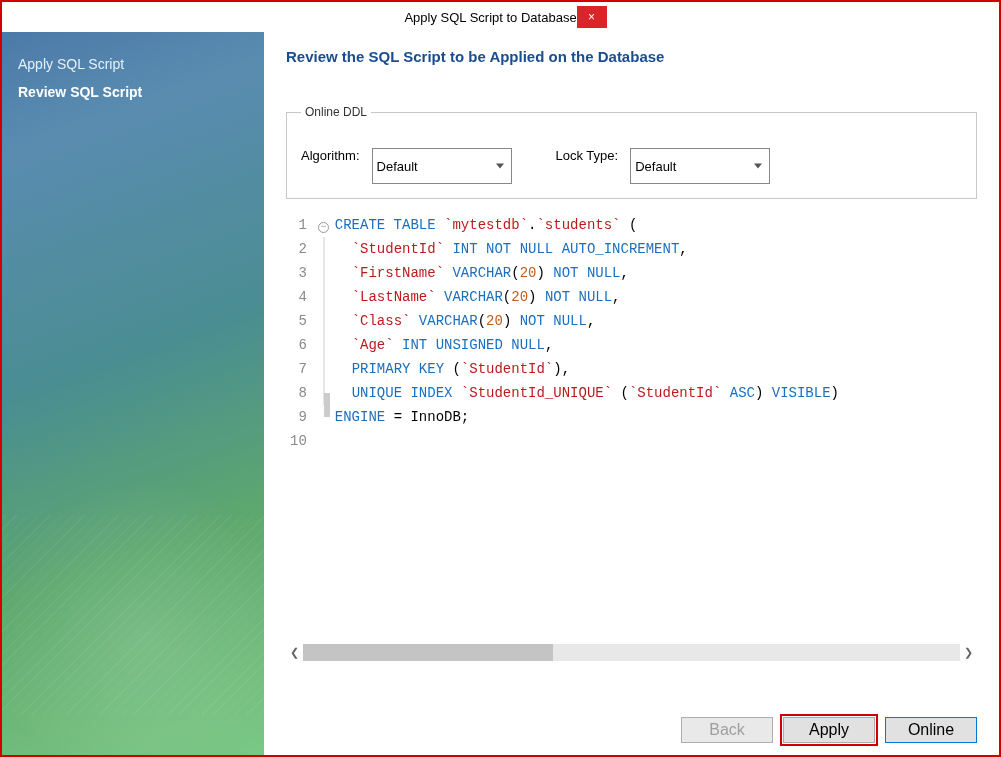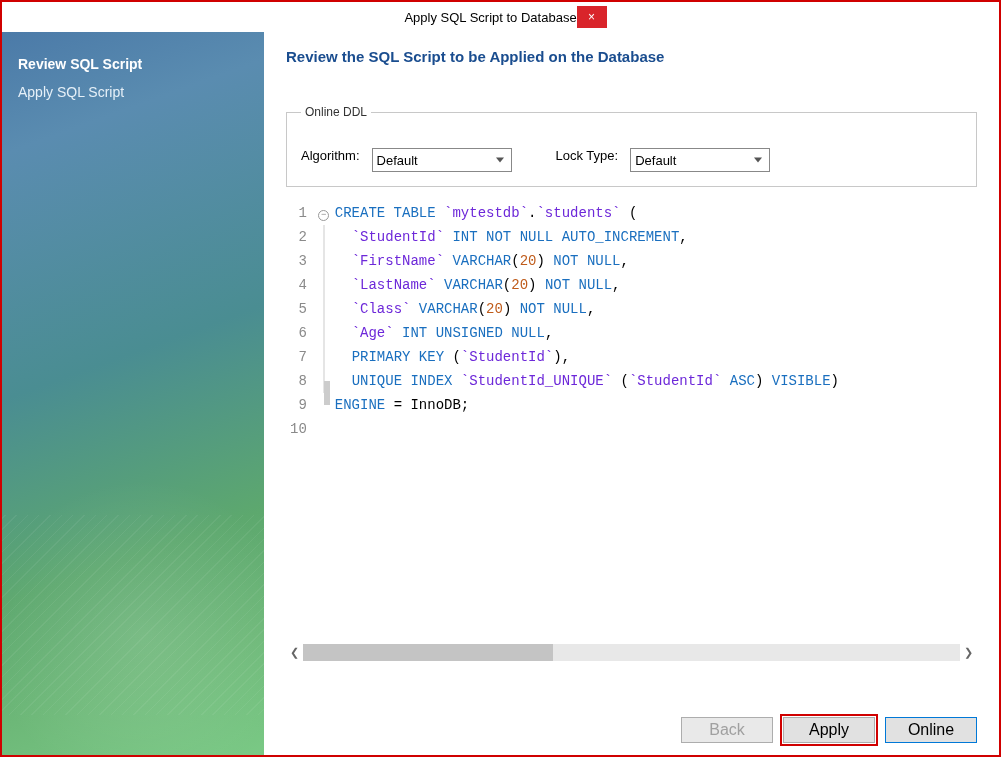--- a/index.html
+++ b/index.html
@@ -19,38 +19,38 @@
     .sidebar-item { color: #e6f0f8; font-size: 14px; padding: 6px 0; cursor: pointer; }
     .sidebar-item.active { color: #fff; font-weight: 600; }
     
     .main { flex: 1; padding: 16px 22px 12px 22px; display: flex; flex-direction: column; background: #fff; }
     .main-title { color: #1a4d8f; font-weight: 700; font-size: 15px; margin-bottom: 40px; }
     
     .fieldset { border: 1px solid #c8c8c8; padding: 12px 14px 14px; margin-bottom: 10px; }
     .fieldset-legend { font-size: 12px; color: #333; padding: 0 4px; margin-top: 48px; }
     .fieldset-row { display: flex; gap: 12px; margin-top: 17px; }
     .fieldset-label { font-size: 13px; color: #000; }
-    .fieldset-select { width: 140px; height: 24px; border: 1px solid #888; font-size: 13px; padding: 0 4px; background: #fff; -webkit-appearance: none; appearance: none; position: relative; }
+    .fieldset-select { width: 140px; height: 36px; border: 1px solid #888; font-size: 13px; padding: 0 4px; background: #fff; -webkit-appearance: none; appearance: none; position: relative; }
     .select-wrapper { position: relative; display: inline-block; }
     .select-wrapper::after { content: ""; position: absolute; right: 8px; top: 50%; transform: translateY(-50%); border-left: 4px solid transparent; border-right: 4px solid transparent; border-top: 5px solid #555; pointer-events: none; }
     
     .code-area { flex: 1; display: flex; font-family: "Consolas", "Courier New", monospace; font-size: 14px; line-height: 24px; overflow: hidden; }
     .gutter { text-align: right; color: #8a8a8a; padding: 4px 10px 4px 4px; user-select: none; }
     .gutter div { height: 24px; }
     .fold-col { padding: 4px 4px 4px 0; color: #aaa; user-select: none; width: 18px; }
     .fold-col div { height: 24px; text-align: center; position: relative; }
     .fold-icon { width: 11px; height: 11px; border: 1px solid #999; border-radius: 50%; display: inline-flex; align-items: center; justify-content: center; font-size: 9px; line-height: 1; color: #888; margin-top: 6px; }
     .fold-line { position: absolute; left: 50%; top: 0; bottom: 0; width: 1px; background: #ccc; transform: translateX(-50%); }
     .fold-end { position: absolute; left: 50%; bottom: 12px; width: 6px; height: 1px; background: #ccc; }
     .code-lines { padding: 4px 0; flex: 1; white-space: pre; color: #000; }
     .code-lines div { height: 24px; }
     
     .kw { color: #1a6fbf; }
     .num { color: #bf5b1a; }
-    .id { color: #6d28d9; }
+    .id { color: #b91c1c; }
     .plain { color: #000; }
     
     .hscroll { display: flex; align-items: center; height: 17px; margin-top: 4px; }
     .hscroll-arrow { width: 17px; height: 17px; display: flex; align-items: center; justify-content: center; color: #666; font-size: 11px; cursor: pointer; }
     .hscroll-track { flex: 1; height: 17px; background: #e8e8e8; position: relative; }
     .hscroll-thumb { position: absolute; left: 0; top: 0; height: 100%; width: 38%; background: #c4c4c4; }
     
     .footer { display: flex; justify-content: flex-end; align-items: center; gap: 10px; padding-top: 56px; }
     .btn { width: 92px; height: 26px; border: 1px solid #adadad; background: #e1e1e1; font-size: 16px; color: #000; cursor: pointer; }
     .btn:disabled { color: #a0a0a0; background: #e9e9e9; cursor: default; }
@@ -65,25 +65,25 @@
   <div class="title-bar">
     <span class="title">Apply SQL Script to Database</span>
     <div class="close-btn">
       <span>×</span>
     </div>
   </div>
 
   <div class="dialog-body">
 
     <div class="sidebar">
+      <div class="sidebar-item">
+        <span>Apply SQL Script</span>
+      </div>
       <div class="sidebar-item active">
         <span>Review SQL Script</span>
-      </div>
-      <div class="sidebar-item">
-        <span>Apply SQL Script</span>
       </div>
     </div>
 
     <div class="main">
       <div class="main-title">Review the SQL Script to be Applied on the Database</div>
 
       <fieldset class="fieldset">
         <legend class="fieldset-legend">Online DDL</legend>
         <div class="fieldset-row">
           <span class="fieldset-label">Algorithm:</span>

